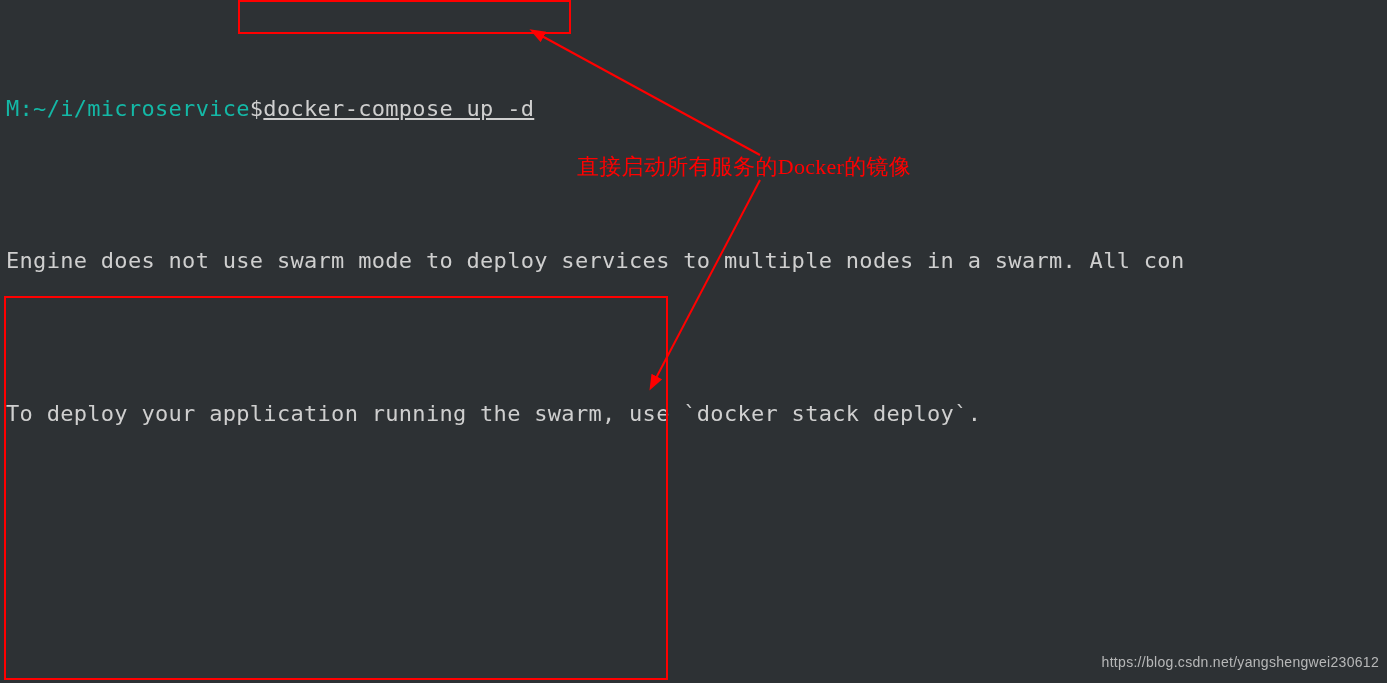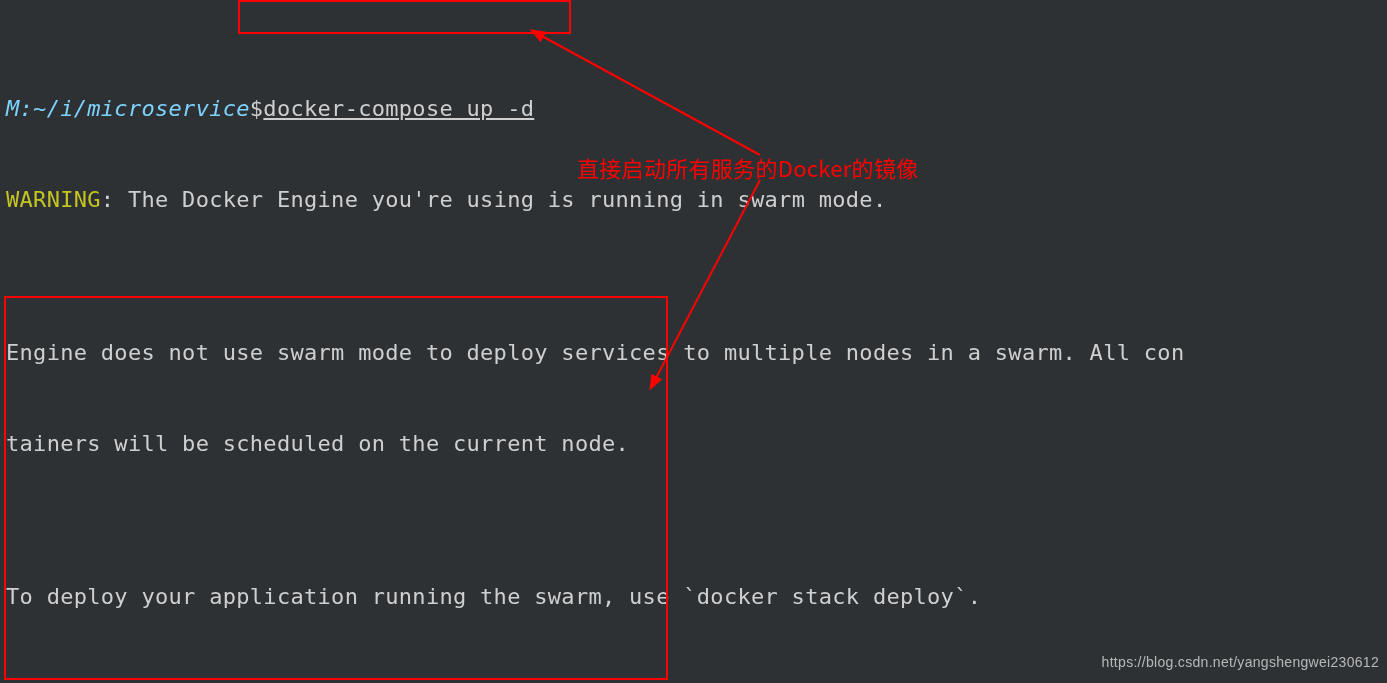--- a/index.html
+++ b/index.html
@@ -10,21 +10,21 @@
     font-family:"DejaVu Sans Mono","Liberation Mono","Courier New",monospace;
     font-size:22px;
     line-height:30.5px;
     letter-spacing:0.3px;
     color:#cfcfcf;
     padding:2px 6px;
     box-sizing:border-box;
     white-space:pre;
   }
   .line{white-space:pre;}
-  .prompt-path{color:#7dd3fc;font-style:italic;}
+  .prompt-path{color:#14b8a6;}
   .prompt-dollar{color:#cfcfcf;}
   .cmd{color:#cfcfcf;text-decoration:underline;}
   .warning{color:#c5c522;}
   .annotation{
     position:absolute;
     color:#ff0000;
     font-family:"Microsoft YaHei","PingFang SC","Noto Sans CJK SC",sans-serif;
     font-size:22px;
     white-space:nowrap;
     z-index:10;
@@ -47,24 +47,22 @@
     opacity:0.85;
     margin-left:32px;
   }
 </style>
 </head>
 <body>
 
 <div class="terminal">
 
   <div class="line"><span class="prompt-path">M:~/i/microservice</span><span class="prompt-dollar">$</span><span class="cmd">docker-compose up -d</span></div>
-  <div class="line"><span class="warning">WARNING</span><span>: The Docker Engine you're using is running in swarm mode.</span></div>
   <div class="line"></div>
   <div class="line">Engine does not use swarm mode to deploy services to multiple nodes in a swarm. All con</div>
-  <div class="line">tainers will be scheduled on the current node.</div>
   <div class="line"></div>
   <div class="line">To deploy your application running the swarm, use `docker stack deploy`.</div>
   <div class="line"></div>
   
   
   
   
   
   
   
@@ -73,21 +71,21 @@
   
   
   
   
 
   
   <div class="red-box" style="left:238px;top:0px;width:329px;height:30px;"></div>
   <div class="red-box" style="left:4px;top:296px;width:660px;height:380px;"></div>
 
   
-  <div class="annotation" style="left:577px;top:152px;">直接启动所有服务的Docker的镜像</div>
+  <div class="annotation" style="left:577px;top:152px;font-family:Liberation Serif, serif;">直接启动所有服务的Docker的镜像</div>
 
   
   <svg class="arrow" style="left:0;top:0;width:1387px;height:683px;">
     <defs>
       <marker id="ah1" markerWidth="10" markerHeight="10" refX="2" refY="3" orient="auto">
         <path d="M0,0 L0,6 L8,3 z" fill="#ff0000"></path>
       </marker>
     </defs>
     <line x1="760" y1="155" x2="540" y2="35" stroke="#ff0000" stroke-width="2" marker-end="url(#ah1)"></line>
   </svg>

